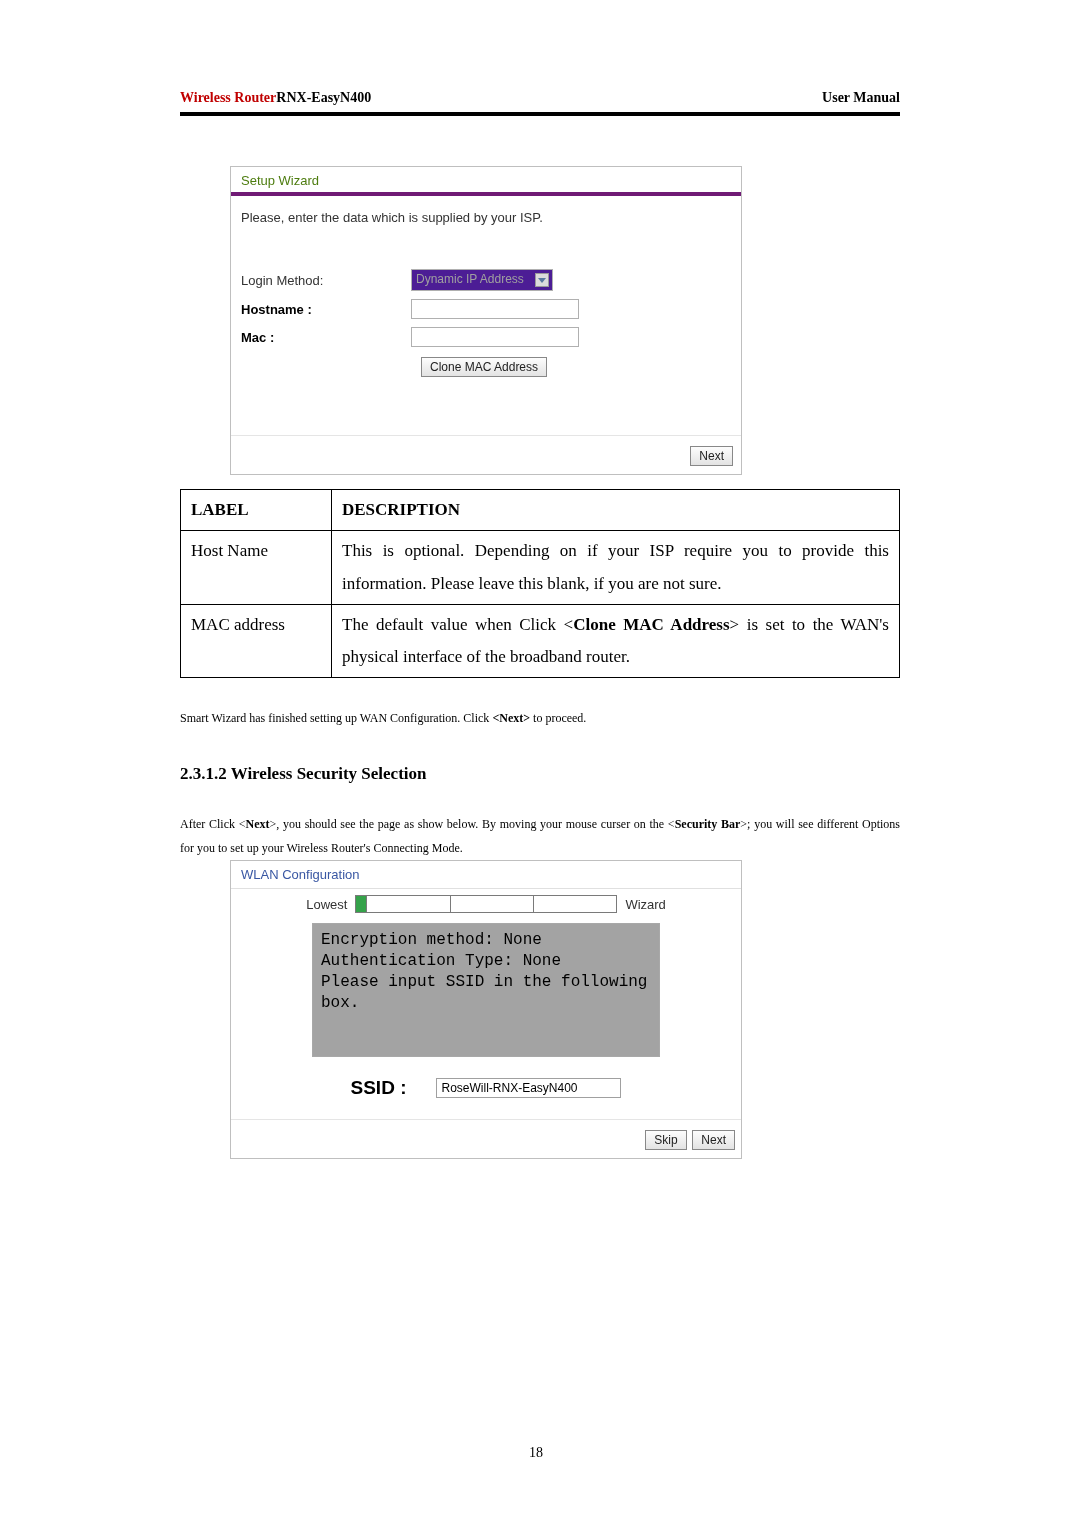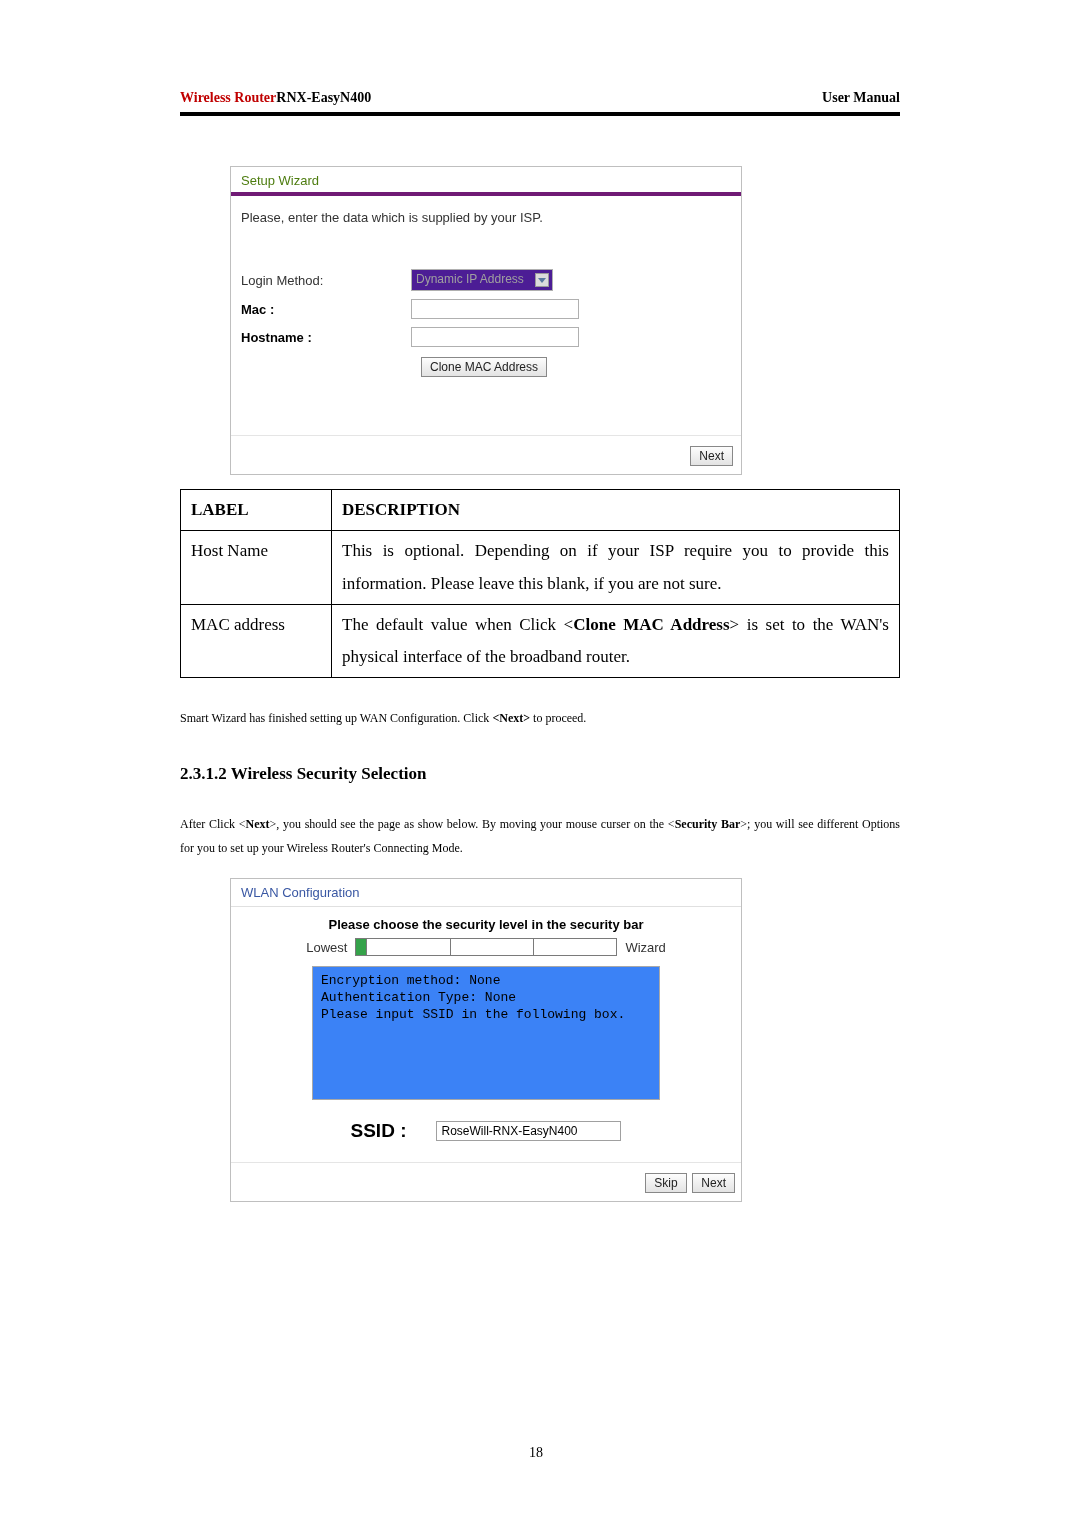--- a/index.html
+++ b/index.html
@@ -148,21 +148,20 @@
     line-height: 2.0;
     text-align: justify;
     margin-top: 28px;
   }
   .section-title {
     font-size: 17px;
     font-weight: bold;
     margin-top: 34px;
   }
   .panel2 {
-    margin-top: 18px;
     border: 1px solid #bfbfbf;
     background: #fff;
     font-family: Arial, Helvetica, sans-serif;
     font-size: 13px;
     color: #333;
     position: relative;
   }
   .panel2-title {
     padding: 6px 10px 6px 10px;
     color: #3957a3;
@@ -193,24 +192,24 @@
     flex: 1;
     border-right: 1px solid #7a7a7a;
   }
   .sec-seg:last-child { border-right: none; }
   .sec-seg.active { background: #35a24a; }
   .sec-infobox {
     margin: 0 auto;
     width: 330px;
     height: 120px;
     border: 1px solid #a8a8a8;
-    background: #3b82f6;
+    background: #a3a3a3;
     padding: 6px 8px;
     font-family: "Courier New", monospace;
-    font-size: 13px;
+    font-size: 16px;
     color: #000;
     line-height: 1.3;
   }
   .ssid-row {
     display: flex;
     align-items: center;
     justify-content: center;
     gap: 30px;
     padding: 20px 0 10px 0;
   }
@@ -263,25 +262,25 @@
       <div class="panel-title">Setup Wizard</div>
       <div class="panel-body">
         <div style="margin-bottom:40px;">Please, enter the data which is supplied by your ISP.</div>
         <div class="form-row">
           <span class="form-label">Login Method:</span>
           <span class="select">
             <span>Dynamic IP Address</span>
           </span>
         </div>
         <div class="form-row">
+          <span class="form-label bold">Hostname :</span>
+          <input class="text-input" value="" style="">
+        </div>
+        <div class="form-row">
           <span class="form-label bold">Mac :</span>
-          <input class="text-input" value="" style="">
-        </div>
-        <div class="form-row">
-          <span class="form-label bold">Hostname :</span>
           <input class="text-input" value="" style="">
         </div>
         <div class="clone-row">
           <button class="btn">Clone MAC Address</button>
         </div>
       </div>
       <hr class="panel-hr">
       <div class="next-row">
         <button class="btn">Next</button>
       </div>
@@ -311,21 +310,20 @@
     </div>
 
     <div class="section-title">2.3.1.2 Wireless Security Selection</div>
 
     <div class="body-text">
       <span>After Click &lt;</span><b>Next</b><span>&gt;, you should see the page as show below. By moving your mouse curser on the &lt;</span><b>Security Bar</b><span>&gt;; you will see different Options for you to set up your Wireless Router's Connecting Mode.</span>
     </div>
 
     <div class="panel2" style="width:510px;margin-left:50px;">
       <div class="panel2-title">WLAN Configuration</div>
-      <div class="sec-prompt">Please choose the security level in the security bar</div>
       <div class="sec-bar-wrap">
         <span>Lowest</span>
         <div class="sec-bar">
           <div class="sec-seg active" style="flex:0.12"></div>
           <div class="sec-seg"></div>
           <div class="sec-seg"></div>
           <div class="sec-seg"></div>
         </div>
         <span>Wizard</span>
       </div>

